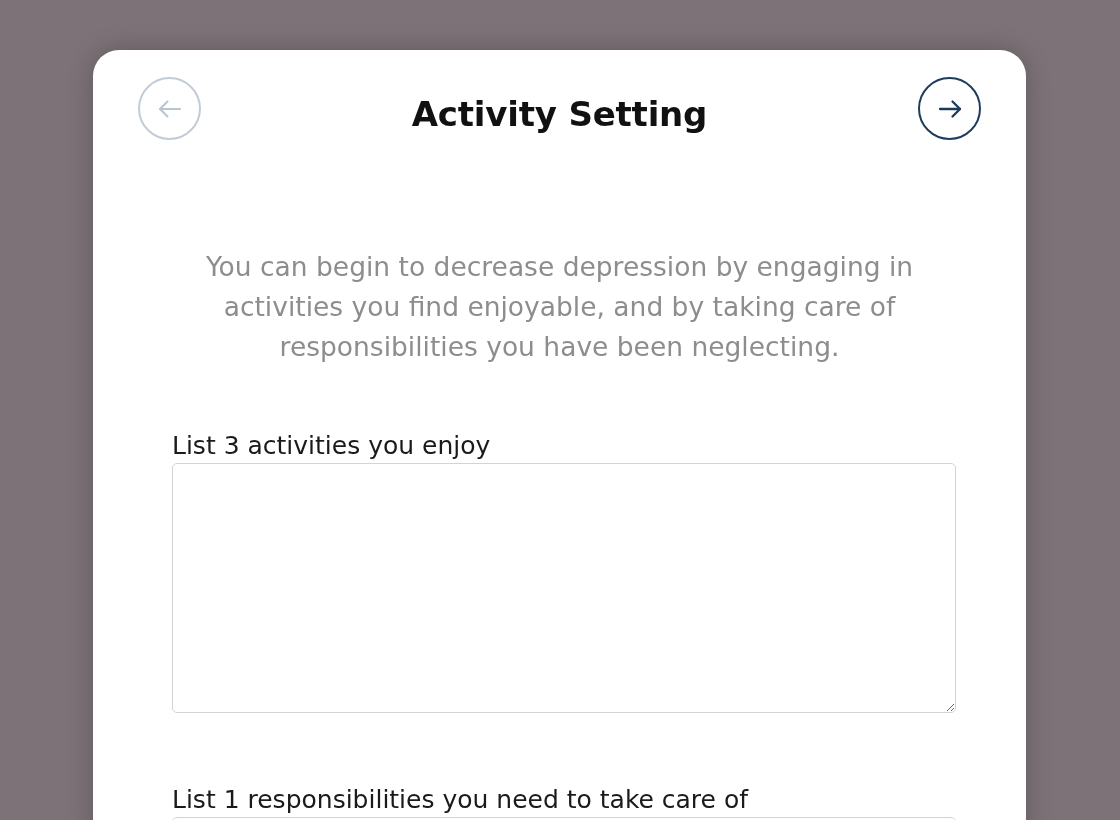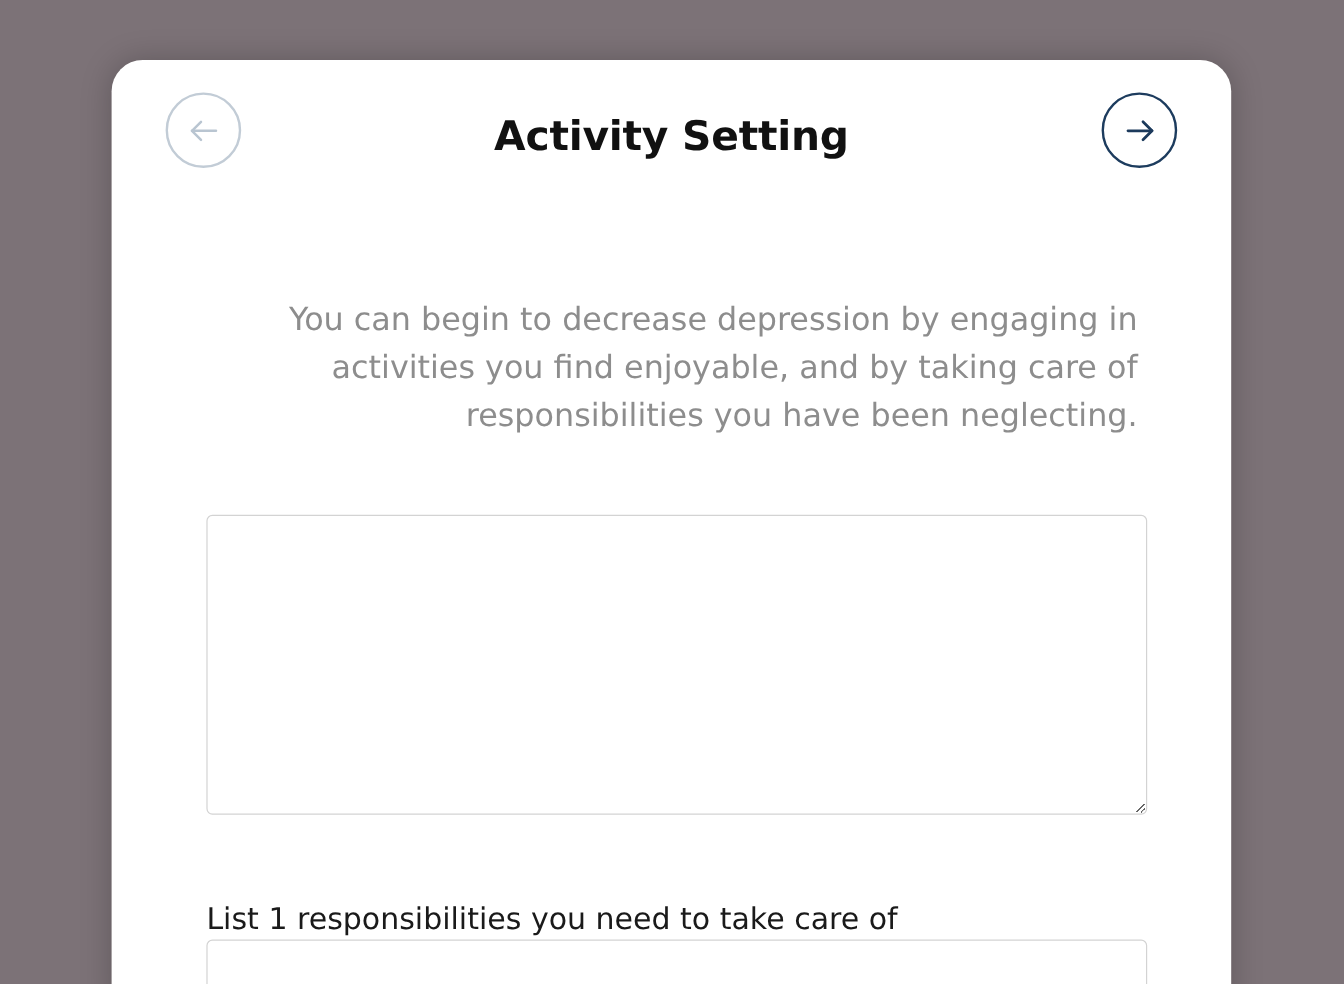--- a/index.html
+++ b/index.html
@@ -68,21 +68,21 @@
     font-size: 34px;
     font-weight: bold;
     color: #111111;
     letter-spacing: -0.2px;
   }
 
   
   #description {
     margin: 0 78px 0 78px;
     padding-top: 52px;
-    text-align: right;
+    text-align: center;
     font-size: 26.5px;
     line-height: 40px;
     color: #8d8d8d;
     font-weight: 400;
   }
 
   
   #form-area {
     padding: 0 79px;
     margin-top: 62px;
@@ -143,20 +143,21 @@
         </span>
       </button>
 
     </div>
 
     <p id="description">You can begin to decrease depression by engaging in activities you find enjoyable, and by taking care of responsibilities you have been neglecting.</p>
 
     <div id="form-area">
 
       <div class="field-block">
+        <label class="field-label">List 3 activities you enjoy</label>
         <textarea class="field-textarea" placeholder="" style=""></textarea>
       </div>
 
       <div class="field-block">
         <label class="field-label">List 1 responsibilities you need to take care of</label>
         <textarea class="field-textarea" placeholder="" style=""></textarea>
       </div>
 
     </div>
 

